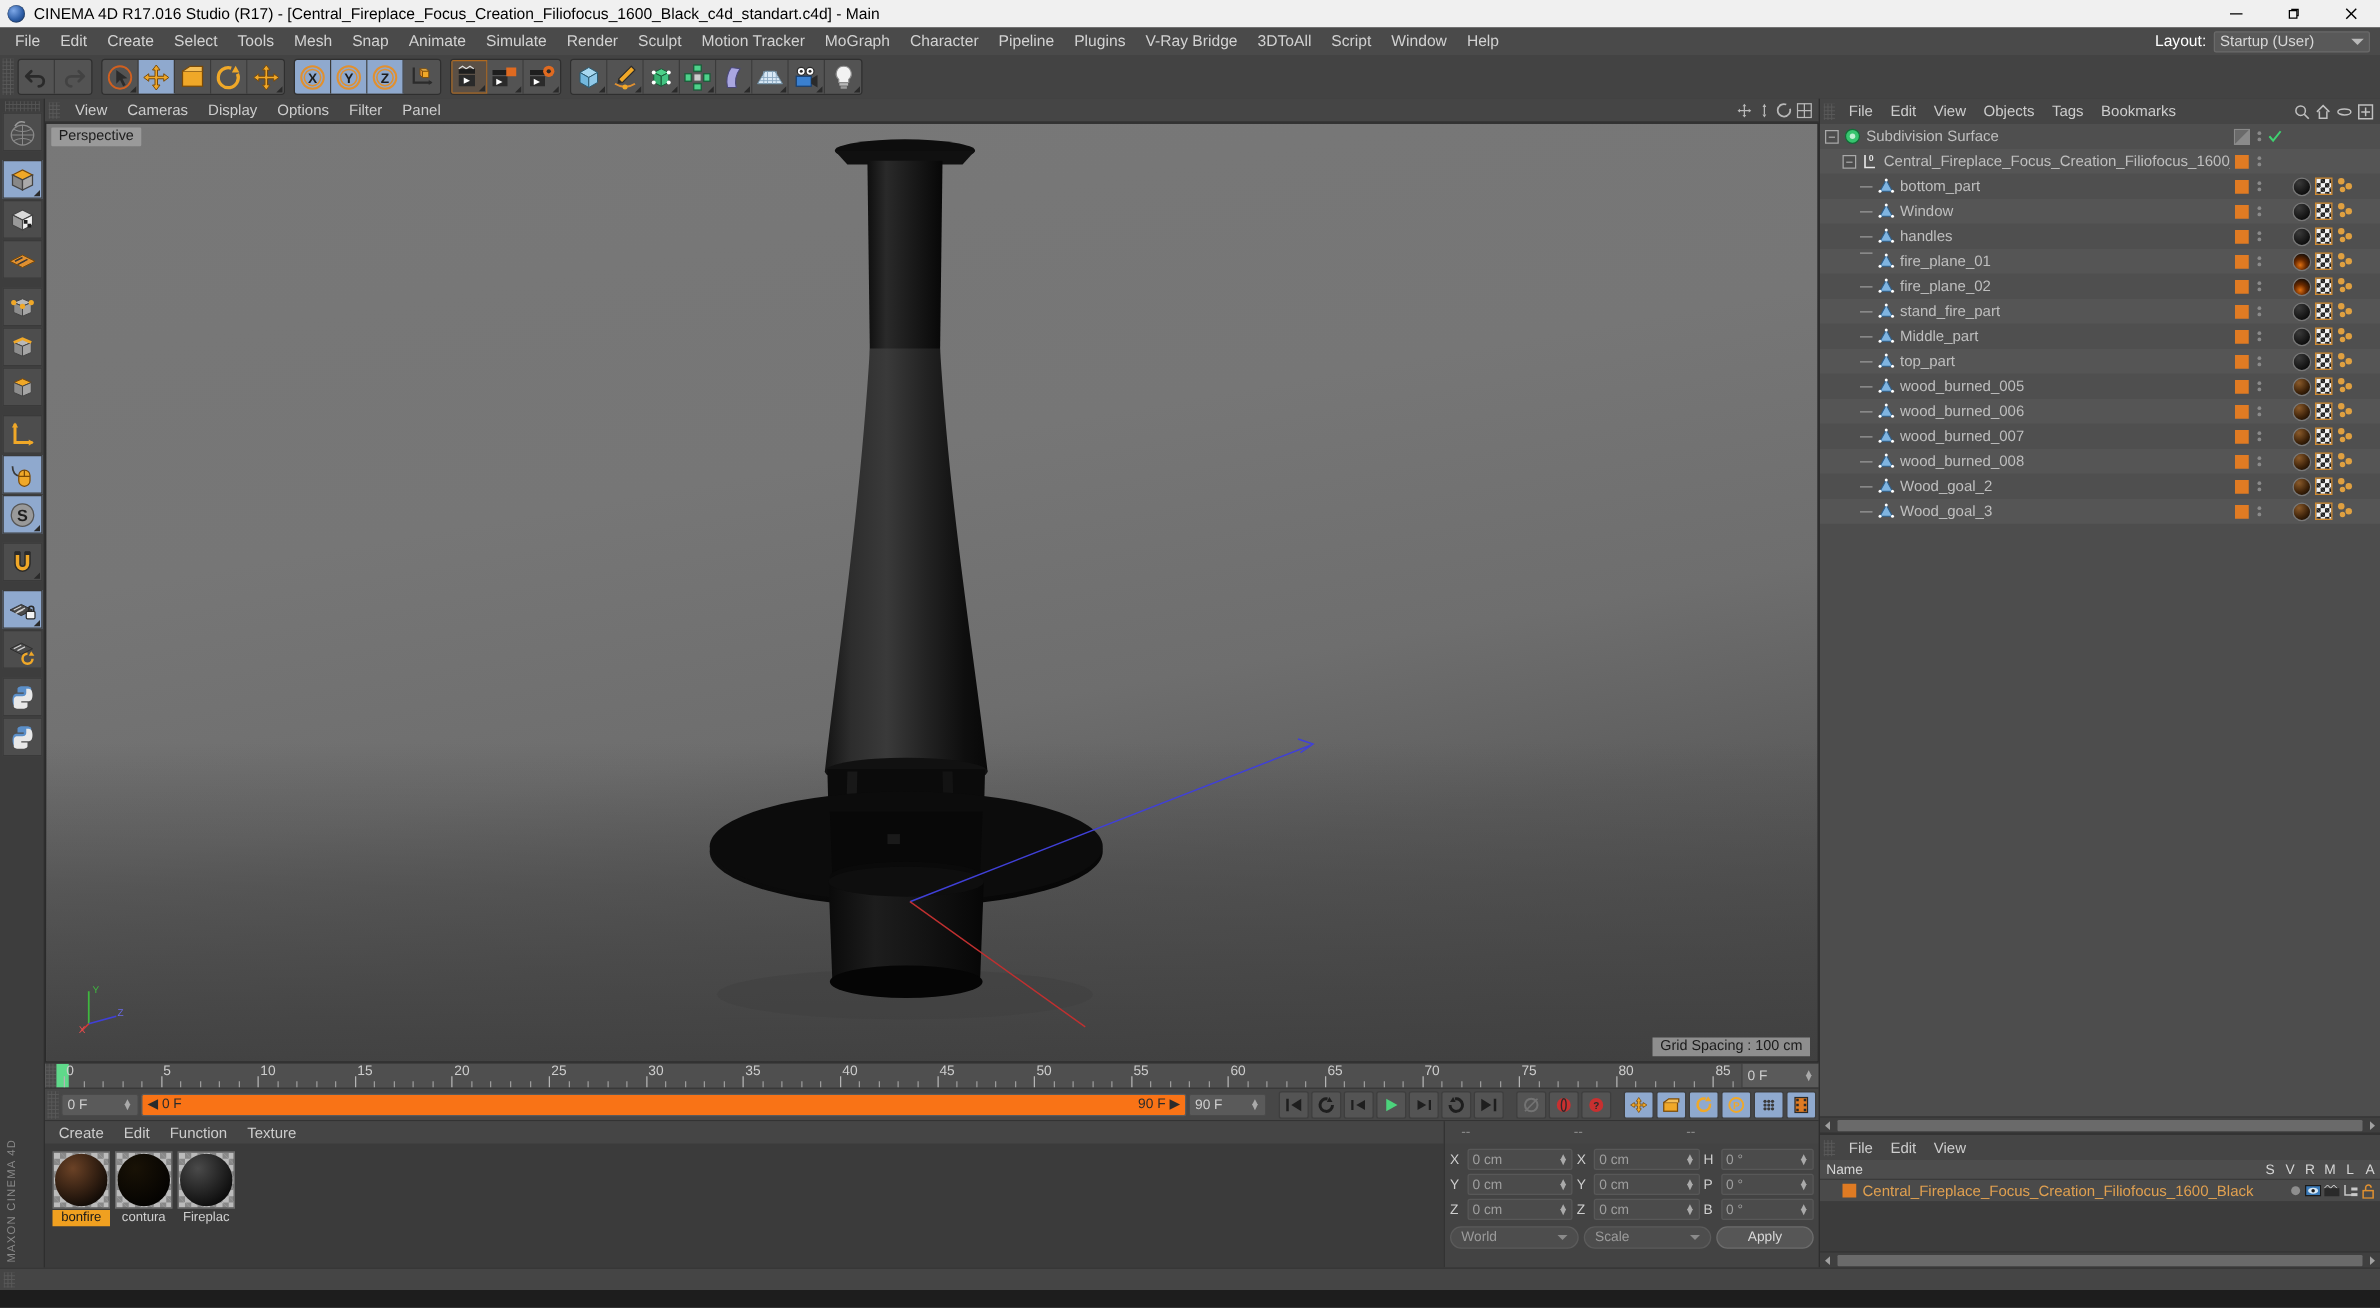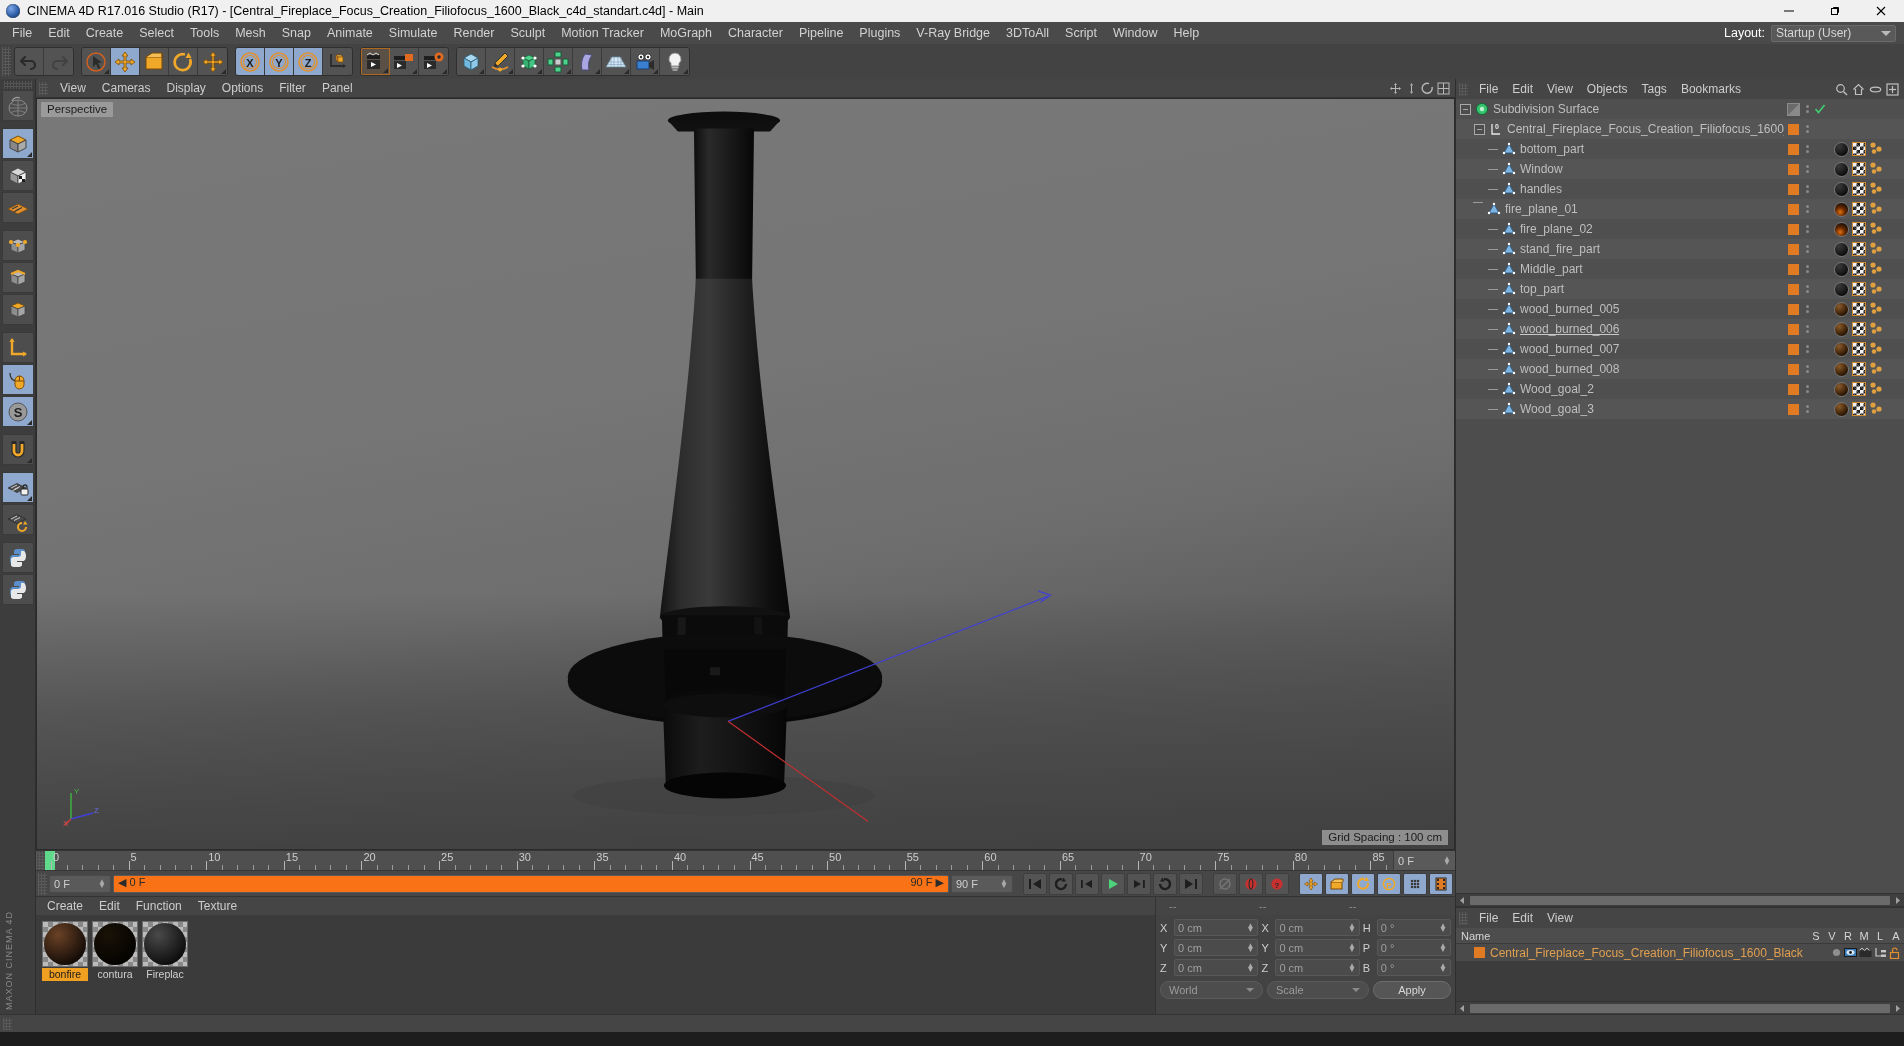--- a/index.html
+++ b/index.html
@@ -1306,21 +1306,21 @@
                 <span class="checkerTag"></span>
                 <span><svg width="14" height="14" viewBox="0 0 14 14">
                     <circle cx="4" cy="4" r="2.6" fill="#e0a040"></circle>
                     <circle cx="10" cy="8" r="2.6" fill="#e0a040"></circle>
                     <circle cx="5" cy="10.5" r="2.2" fill="#e0a040"></circle>
                   </svg></span>
               </span>
             </div>
           </div>
           <div class="objrow">
-            <div style="display: flex; align-items: flex-start; padding-left: 17px; min-width: 0px; flex: 1 1 auto;">
+            <div style="display: flex; align-items: flex-start; padding-left: 32px; min-width: 0px; flex: 1 1 auto;">
               <span class="dash"></span>
               <span style="width: 15px; height: 15px; margin-right: 4px; flex: 0 0 15px; display: flex; align-items: center; justify-content: center;">
                 <svg width="14" height="14" viewBox="0 0 14 14">
                   <path d="M7 2 L12 11 L2 11 Z" fill="#7fb4e0" stroke="#2e5f8a" stroke-width=".9"></path>
                   <circle cx="7" cy="2" r="1.2" fill="#fff"></circle>
                   <circle cx="12" cy="11" r="1.2" fill="#fff"></circle>
                   <circle cx="2" cy="11" r="1.2" fill="#fff"></circle>
                 </svg>
               </span>
               <span class="objname">fire_plane_01</span>
@@ -1504,21 +1504,21 @@
                 <span class="checkerTag"></span>
                 <span><svg width="14" height="14" viewBox="0 0 14 14">
                     <circle cx="4" cy="4" r="2.6" fill="#e0a040"></circle>
                     <circle cx="10" cy="8" r="2.6" fill="#e0a040"></circle>
                     <circle cx="5" cy="10.5" r="2.2" fill="#e0a040"></circle>
                   </svg></span>
               </span>
             </div>
           </div>
           <div class="objrow">
-            <div style="display: flex; align-items: center; padding-left: 32px; min-width: 0px; flex: 1 1 auto; text-decoration: underline;">
+            <div style="display: flex; align-items: center; padding-left: 32px; min-width: 0px; flex: 1 1 auto;">
               <span class="dash"></span>
               <span style="width: 15px; height: 15px; margin-right: 4px; flex: 0 0 15px; display: flex; align-items: center; justify-content: center;">
                 <svg width="14" height="14" viewBox="0 0 14 14">
                   <path d="M7 2 L12 11 L2 11 Z" fill="#7fb4e0" stroke="#2e5f8a" stroke-width=".9"></path>
                   <circle cx="7" cy="2" r="1.2" fill="#fff"></circle>
                   <circle cx="12" cy="11" r="1.2" fill="#fff"></circle>
                   <circle cx="2" cy="11" r="1.2" fill="#fff"></circle>
                 </svg>
               </span>
               <span class="objname">wood_burned_006</span>

